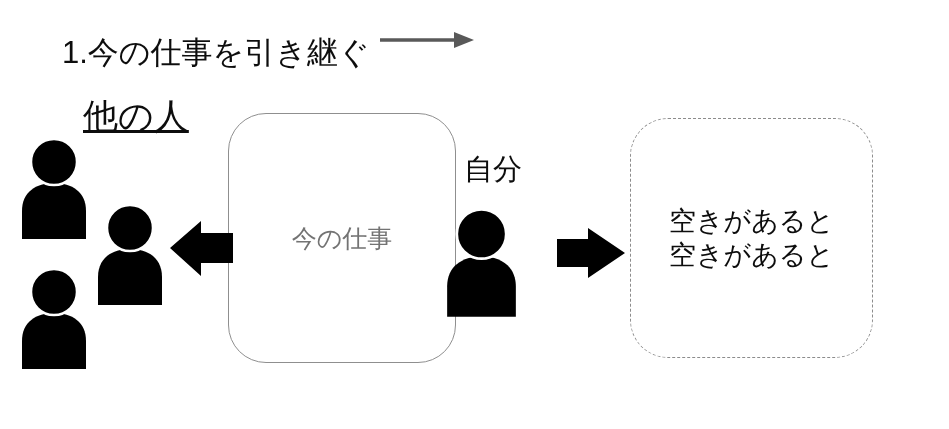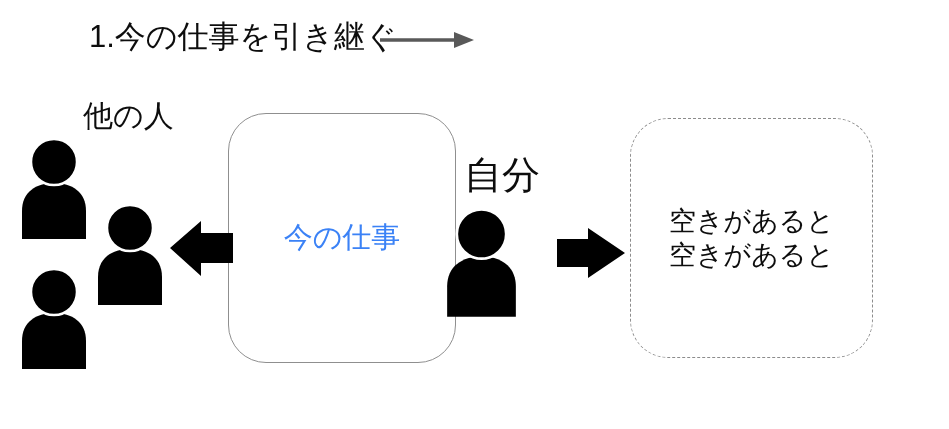--- a/index.html
+++ b/index.html
@@ -16,45 +16,45 @@
     overflow: hidden;
   }
   .abs { position: absolute; }
   .jp-text {
     color: #0d0d0d;
     white-space: nowrap;
   }
   .title-text {
     font-size: 31px;
     line-height: 34px;
-    top: 20px;
-    margin-left: 27px;
+    top: 36px;
   }
   .group-label {
-    font-size: 30px;
+    font-size: 35px;
     line-height: 33px;
+    text-decoration: underline;
   }
   .person-svg { display: block; }
   .solid-box {
     left: 228px;
     top: 113px;
     width: 228px;
     height: 250px;
     border: 1.5px solid #8f8f8f;
     border-radius: 38px;
     box-sizing: border-box;
     background: #ffffff;
     display: flex;
     align-items: center;
     justify-content: center;
     z-index: 1;
   }
   .solid-box-label {
-    font-size: 29px;
-    color: #3b82f6;
+    font-size: 25px;
+    color: #737373;
   }
   .dashed-box {
     left: 630px;
     top: 118px;
     width: 243px;
     height: 240px;
     border: 1.5px dashed #8c8c8c;
     border-radius: 38px;
     box-sizing: border-box;
     background: #ffffff;
@@ -115,21 +115,21 @@
   <span class="abs above" style="left:170px; top:221px;">
     <svg width="63" height="55" viewBox="0 0 63 55" xmlns="http://www.w3.org/2000/svg">
       <polygon points="0,27 31,0 31,12 63,12 63,42 31,42 31,55" fill="#000000"></polygon>
     </svg>
   </span>
 
   <div class="abs solid-box">
     <span class="solid-box-label">今の仕事</span>
   </div>
 
-  <div class="abs jp-text above" style="left:464px; top:150px; font-size:38px;">自分</div>
+  <div class="abs jp-text above" style="left:464px; top:150px; font-size:29px;">自分</div>
 
   <span class="abs above" style="left:445px; top:209px;">
     <svg class="person-svg" width="73" height="108" viewBox="0 0 68 100" xmlns="http://www.w3.org/2000/svg">
       <path d="M2,100 V72 C2,53 16,44 34,44 C52,44 66,53 66,72 V100 Z" fill="#000000"></path>
       <circle cx="34" cy="23" r="23" fill="#000000" stroke="#ffffff" stroke-width="2.5"></circle>
     </svg>
   </span>
 
   <span class="abs above" style="left:557px; top:228px;">
     <svg width="68" height="50" viewBox="0 0 68 50" xmlns="http://www.w3.org/2000/svg">

